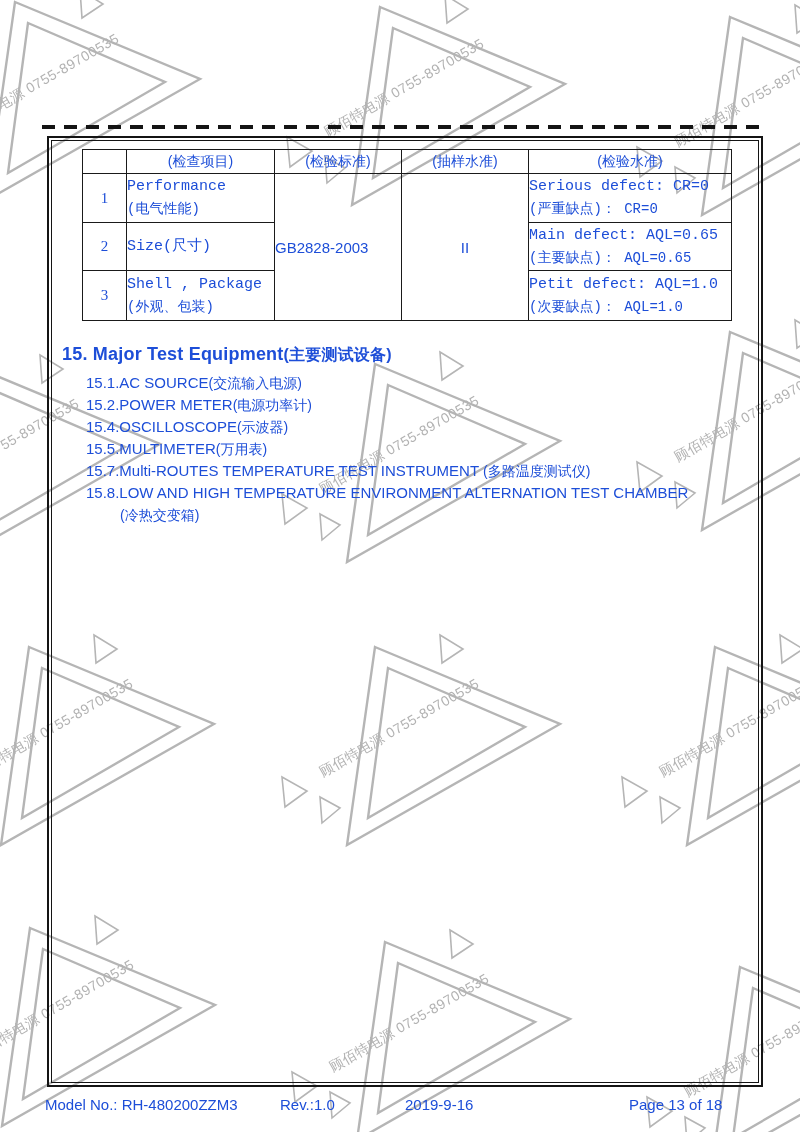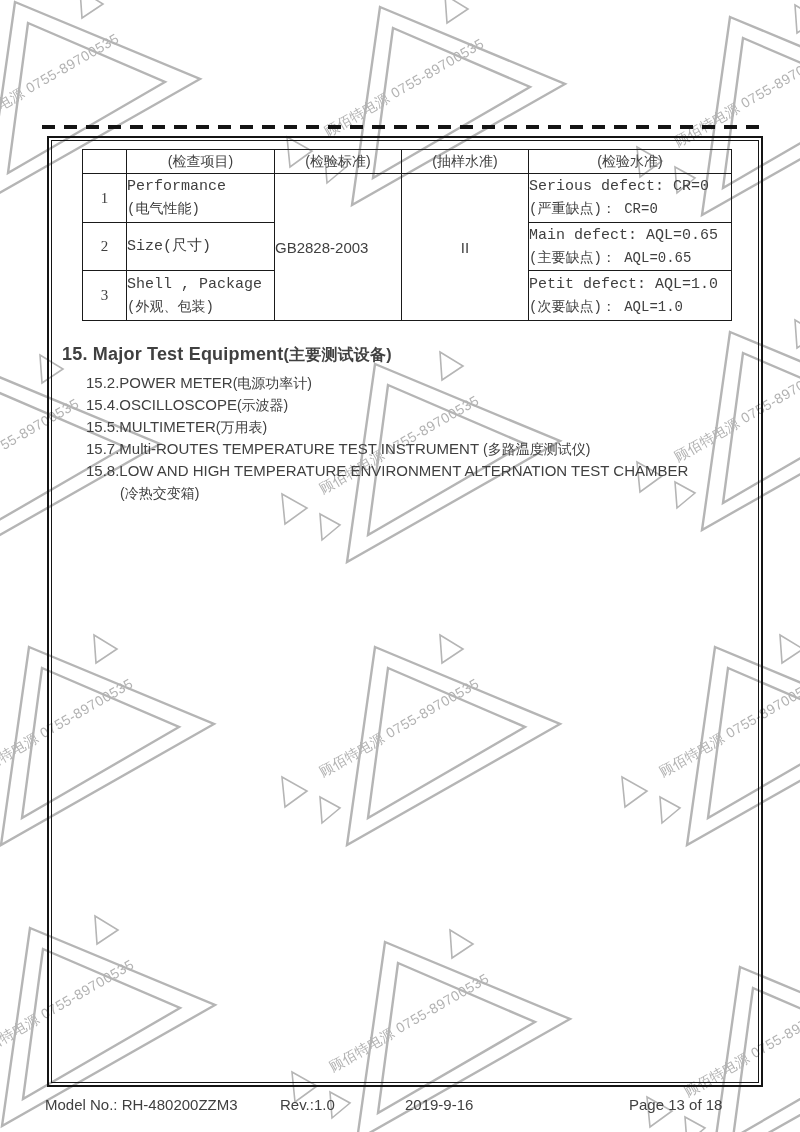--- a/index.html
+++ b/index.html
@@ -2,21 +2,21 @@
 <html><head>
 <meta charset="utf-8">
 <style>
   html,body{margin:0;padding:0;background:#ffffff;}
   .page{
     position:relative;
     width:800px;height:1132px;
     background:#ffffff;
     overflow:hidden;
     font-family:"Liberation Sans",sans-serif;
-    color:#404040;
+    color:#1d4ed8;
   }
   
   .wm-layer{position:absolute;left:0;top:0;z-index:0;}
   .wm-shape{fill:none;stroke:#b5b5b5;}
   .wm-text{fill:#b2b2b2;font-size:14px;letter-spacing:0.5px;font-family:"Liberation Sans",sans-serif;}
   
   .content{position:absolute;left:0;top:0;width:100%;height:100%;z-index:1;}
   .dashed-rule{
     position:absolute;left:42px;top:125px;width:722px;height:4px;
     background:repeating-linear-gradient(90deg,#141414 0 13px,transparent 13px 22px);
@@ -155,20 +155,21 @@
             <span class="en-line">Petit defect: AQL=1.0</span>
             <span class="cn-line">(次要缺点)： AQL=1.0</span>
           </td>
         </tr>
       </tbody>
     </table>
 
     <div class="sec-heading"><span>15.</span><span> </span><span>Major Test Equipment</span><span class="cn">(主要测试设备)</span></div>
 
     <div class="equip-list">
+      <div class="equip-item"><span>15.1.AC SOURCE</span><span class="cn">(交流输入电源)</span></div>
       <div class="equip-item"><span>15.2.POWER METER</span><span class="cn">(电源功率计)</span></div>
       <div class="equip-item"><span>15.4.OSCILLOSCOPE</span><span class="cn">(示波器)</span></div>
       <div class="equip-item"><span>15.5.MULTIMETER</span><span class="cn">(万用表)</span></div>
       <div class="equip-item"><span>15.7.Multi-ROUTES TEMPERATURE TEST INSTRUMENT</span><span class="cn"> (多路温度测试仪)</span></div>
       <div class="equip-item"><span>15.8.LOW AND HIGH TEMPERATURE ENVIRONMENT ALTERNATION TEST CHAMBER</span></div>
       <div class="equip-cont">(冷热交变箱)</div>
     </div>
 
     <div class="footer">
       <span class="f-model">Model No.: RH-480200ZZM3</span>

